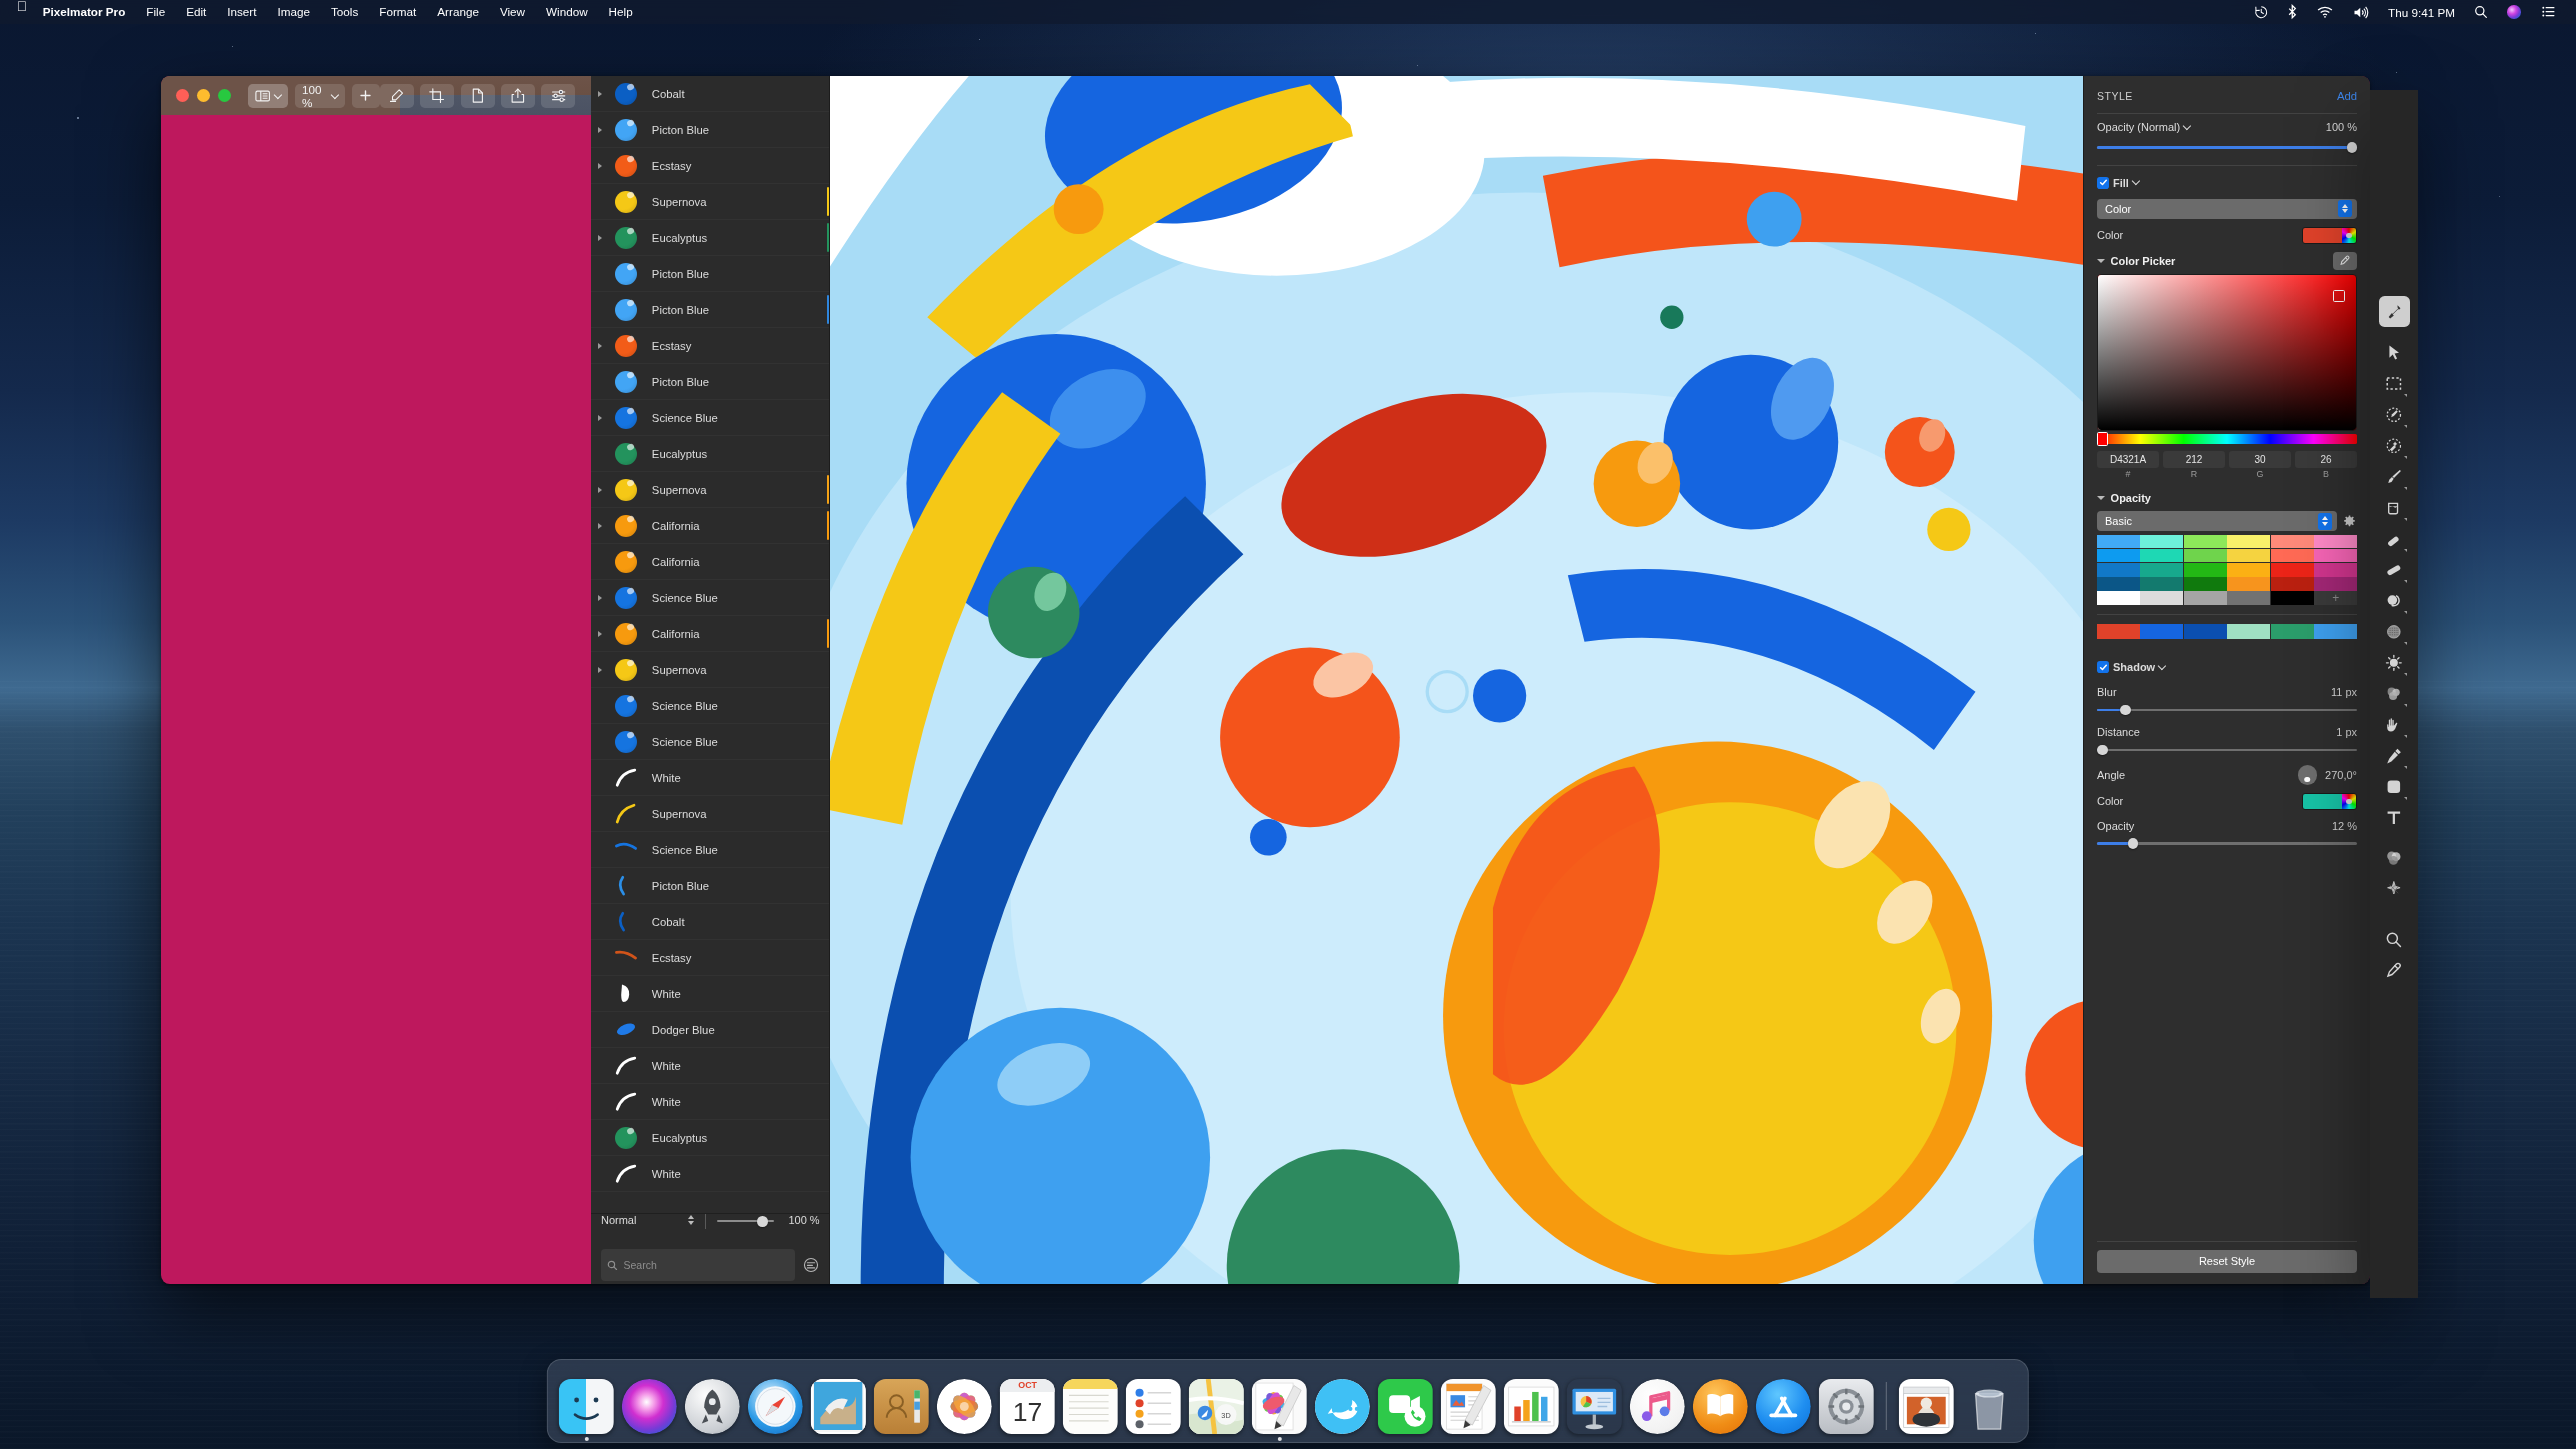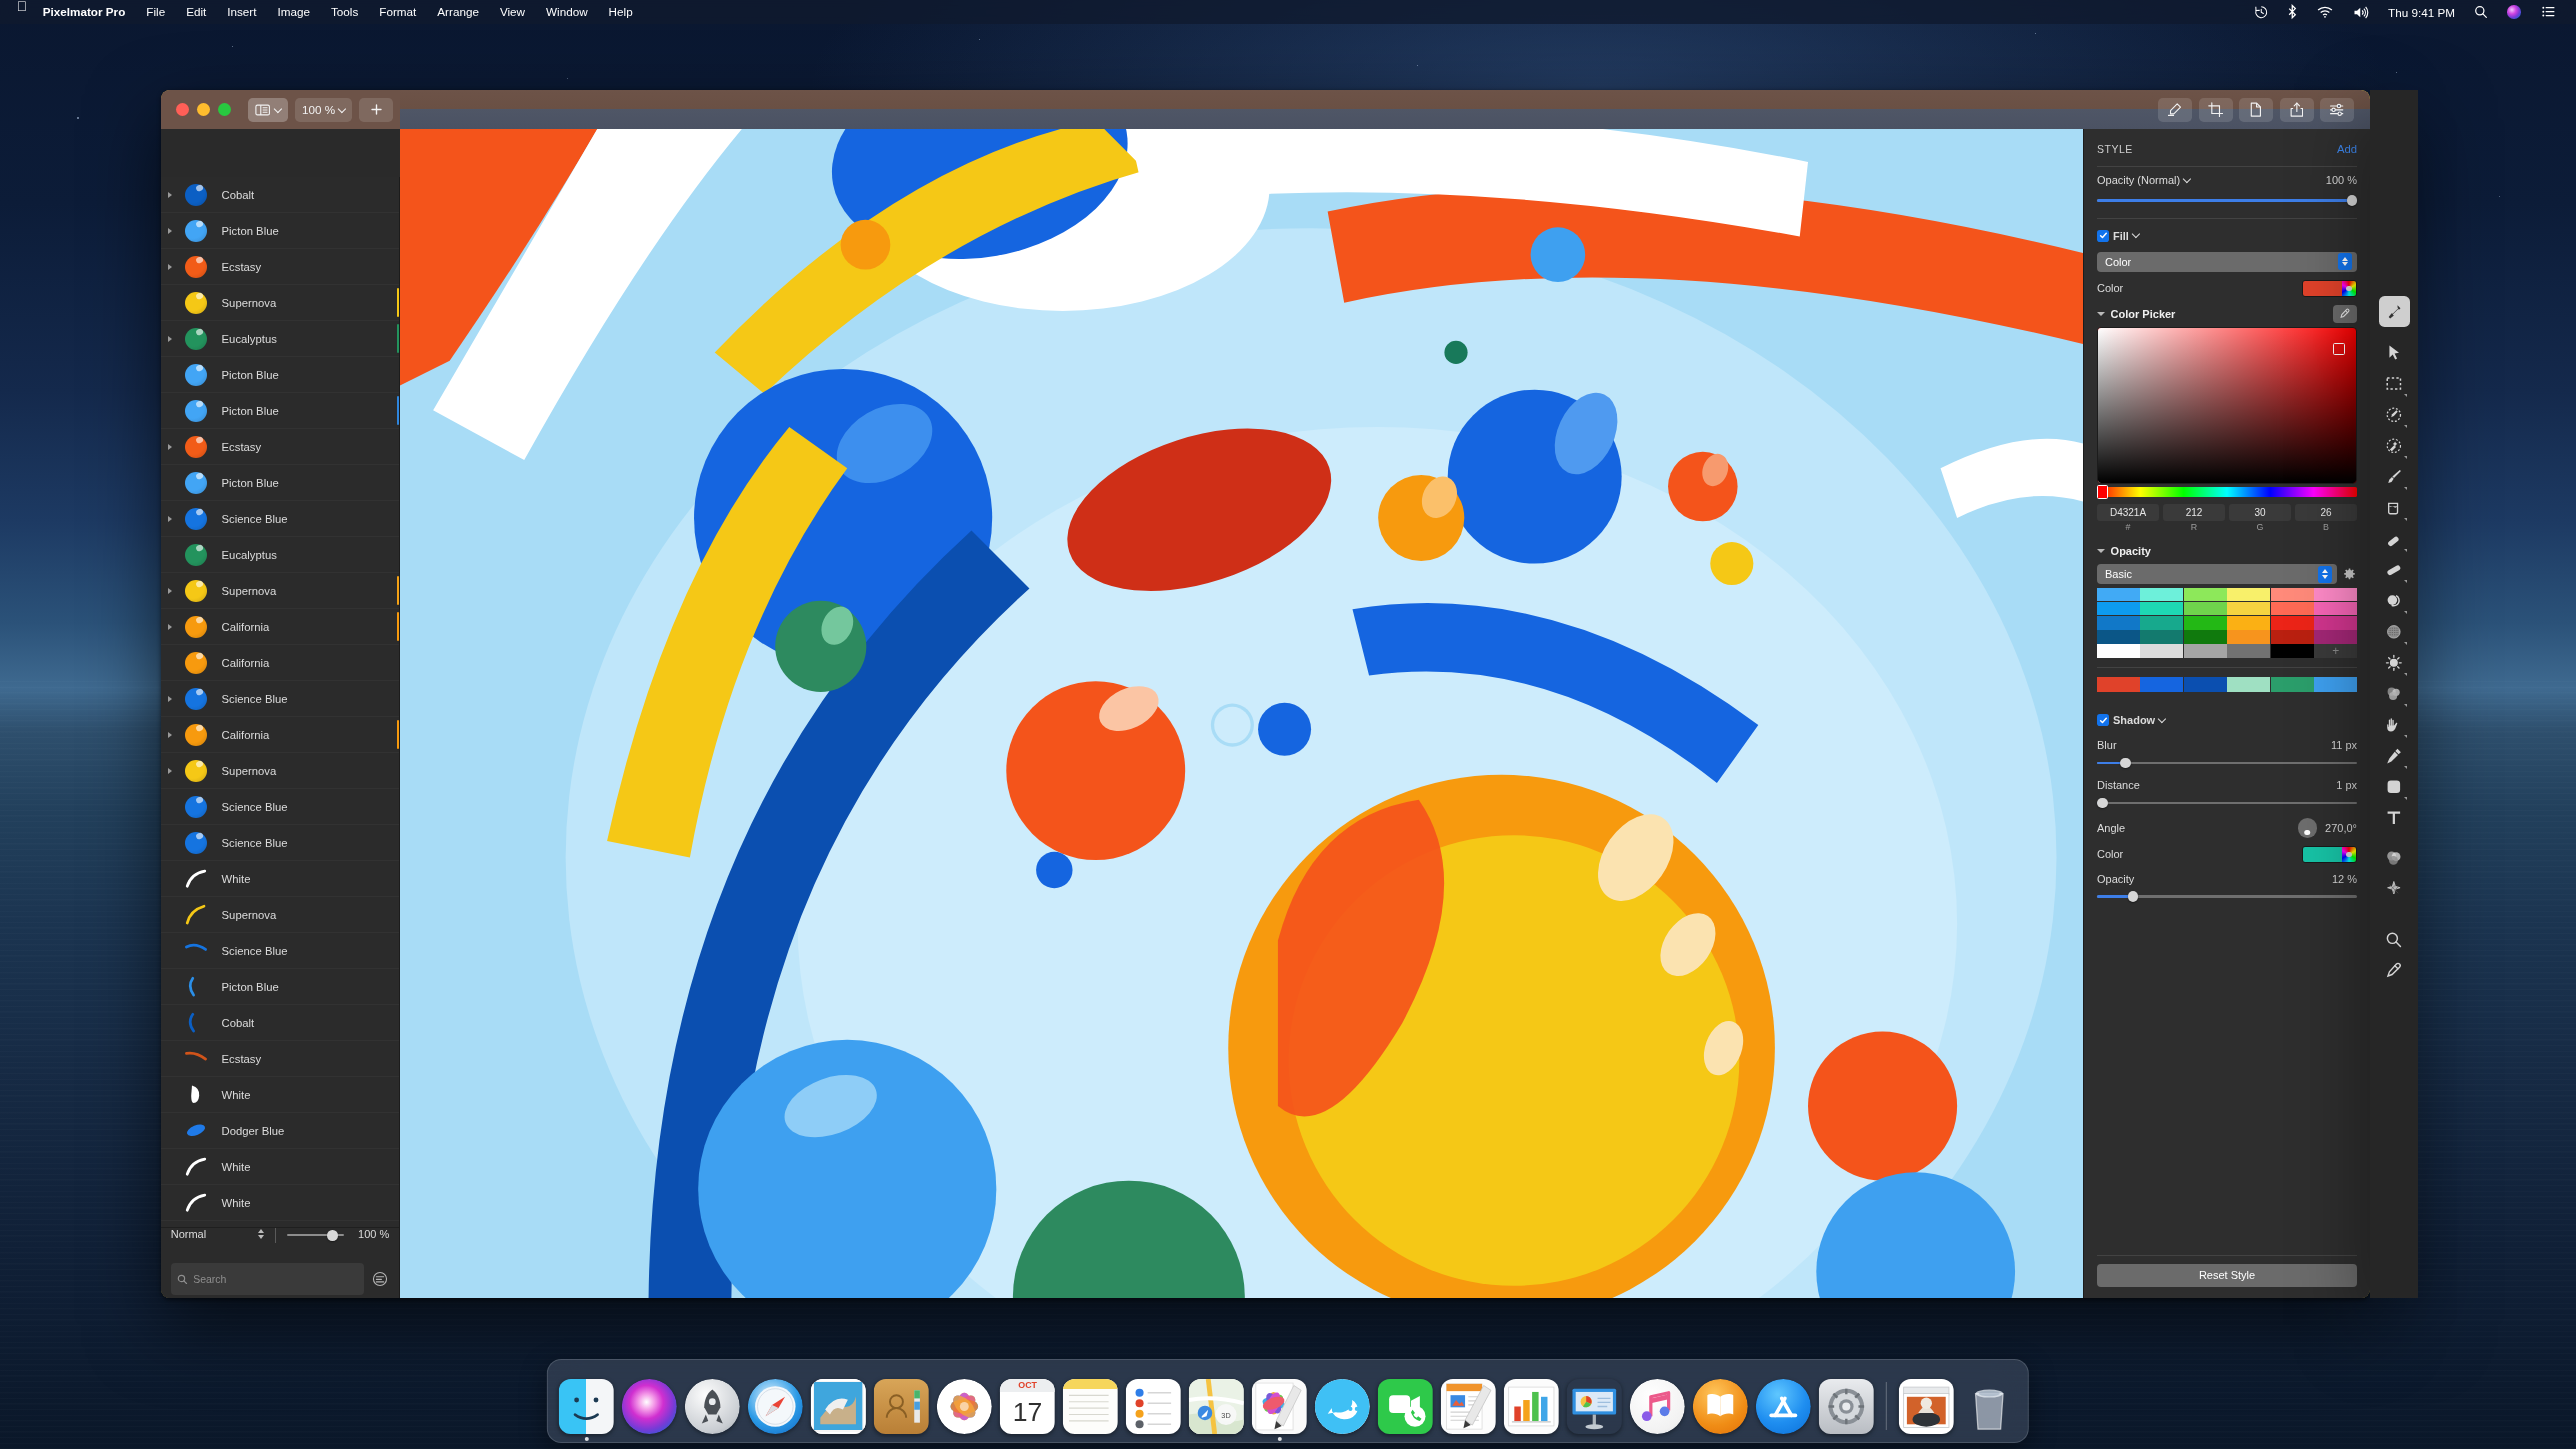--- a/index.html
+++ b/index.html
@@ -43,25 +43,25 @@
   .mb-left { display:flex; align-items:center; gap:0; padding-left:11.3px; }
   .mb-item { padding:0 10.5px; height:24px; line-height:24px; white-space:nowrap; }
   .mb-item.app { font-weight:bold; }
   .apple-logo { width:17.7px; display:flex; justify-content:center; font-size:13.7px; line-height:1; padding-bottom:1.6px;}
   .mb-right { margin-left:auto; display:flex; align-items:center; gap:0; padding-right:11.3px; }
   .mb-ricon { padding:0 9.7px; display:flex; align-items:center; height:24px; }
   .mb-clock { padding:0 9.7px; font-size:11.7px; white-space:nowrap; }
 
   
   .window {
-    position:absolute; left:161px; top:90px; width:2209px; height:1208px;
+    position:absolute; left:161px; top:76px; width:2209px; height:1208px;
     border-radius:8.9px; overflow:hidden;
     box-shadow: 0 27px 72px rgba(0,0,0,.62), 0 1.6px 4px rgba(0,0,0,.5);
-    display:flex; flex-direction:column;
-    background:#fde047;
+    display:flex; flex-direction:row;
+    background:#be185d;
   }
   .titlebar {
     height:39px; flex:0 0 39px; display:flex; align-items:center;
     background: linear-gradient(180deg,#6d5348 0%, #6a5044 48%, #4f5666 48.01%, #4b5263 100%);
     position:relative;
   }
   .titlebar .tb-layerspane {
     position:absolute; left:0; top:0; bottom:0; width:239px;
     background:#6d5348;
   }
@@ -90,21 +90,20 @@
   .chev::after{ content:""; display:inline-block; width:4.8px; height:4.8px; margin-bottom:2.4px;
     border-right:1.3px solid currentColor; border-bottom:1.3px solid currentColor; transform:rotate(45deg); }
 
   
   .wbody { flex:1; display:flex; min-height:0; background:#2a2a2a; }
 
   
   .layers {
     width:239px; flex:0 0 239px; background:#2b2b2b; display:flex; flex-direction:column;
     border-right:0.8px solid #1c1c1c;
-    margin-top:48px;
   }
   .layer-list { flex:1; overflow:hidden; }
   .layer-row {
     height:36px; display:flex; align-items:center; gap:0;
     border-bottom:0.8px solid #323232; position:relative;
   }
   .lr-disc { width:17.7px; flex:0 0 17.7px; display:flex; align-items:center; justify-content:center; }
   .lr-disc i {
     display:block; width:0;height:0;
     border-left:4.8px solid #9a9a9a; border-top:3.5px solid transparent; border-bottom:3.5px solid transparent;

